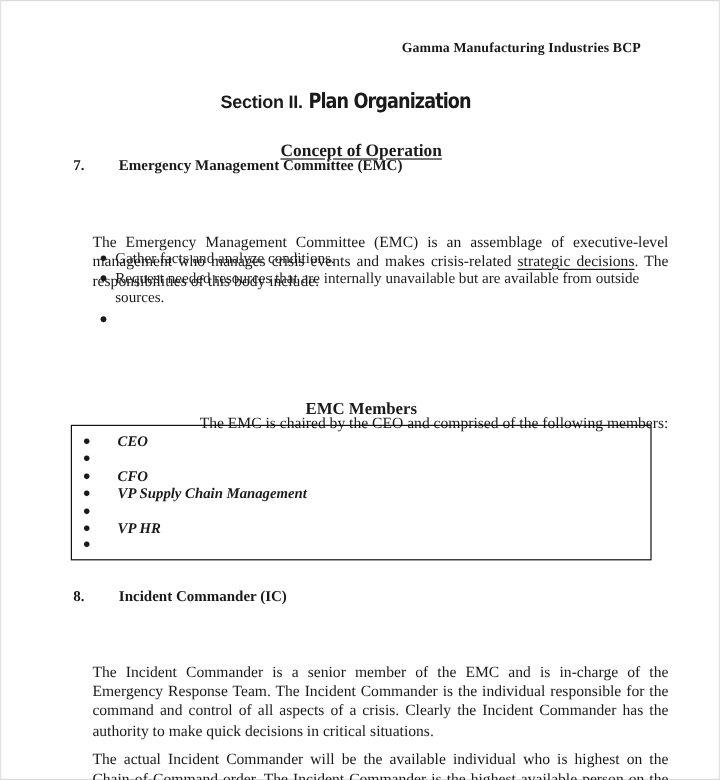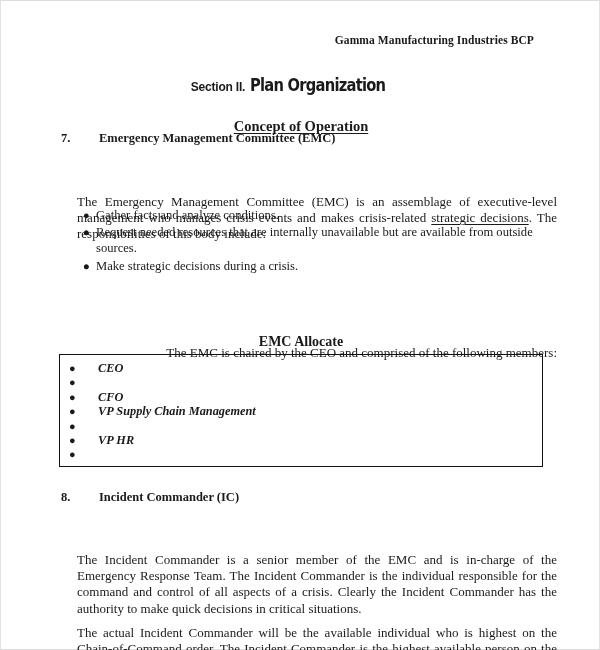--- a/index.html
+++ b/index.html
@@ -49,21 +49,21 @@
   .section-title-line {
     position: absolute;
     top: 74px;
     left: 0;
     width: 480px;
     text-align: center;
     white-space: nowrap;
   }
   .section-label {
     font-family: "Liberation Sans", "DejaVu Sans", sans-serif;
-    font-size: 12px;
+    font-size: 15px;
     font-weight: bold;
     letter-spacing: -0.2px;
   }
   .section-name {
     font-family: "DejaVu Sans", "Liberation Sans", sans-serif;
     font-size: 17.5px;
     font-weight: bold;
     letter-spacing: -0.9px;
     transform: scaleX(0.84);
     transform-origin: left center;
@@ -209,26 +209,26 @@
       <span class="num">7.</span><span>Emergency Management Committee (EMC)</span>
     </div>
 
     <div class="para" id="para-emc-intro"><span>The Emergency Management Committee (EMC) is an assemblage of executive-level management who manages crisis events and makes crisis-related </span><span class="u-link">strategic decisions</span><span>.  The responsibilities of this body include:</span></div>
 
     <ul class="bullets">
       <li><span class="dot">●</span><span>Gather facts and analyze conditions.</span></li>
       <li><span class="dot">●</span></li>
       <li><span class="dot">●</span><span>Request needed resources that are internally unavailable but are available from outside sources.</span></li>
       <li><span class="dot">●</span></li>
-      <li><span class="dot">●</span><span>Make strategic decisions during a crisis.</span></li>
+      <li><span class="dot">●</span></li>
     </ul>
 
     <div class="para" id="para-chaired">The EMC is chaired by the CEO and comprised of the following members:</div>
 
-    <div class="box-heading">EMC Allocate</div>
+    <div class="box-heading">EMC Members</div>
 
     <div class="member-box">
       <ul class="member-list">
         <li><span class="dot">●</span><span>CEO</span></li>
         <li><span class="dot">●</span></li>
         <li><span class="dot">●</span><span>CFO</span></li>
         <li><span class="dot">●</span><span>VP Supply Chain Management</span></li>
         <li><span class="dot">●</span></li>
         <li><span class="dot">●</span><span>VP HR</span></li>
         <li><span class="dot">●</span><span></span></li>

